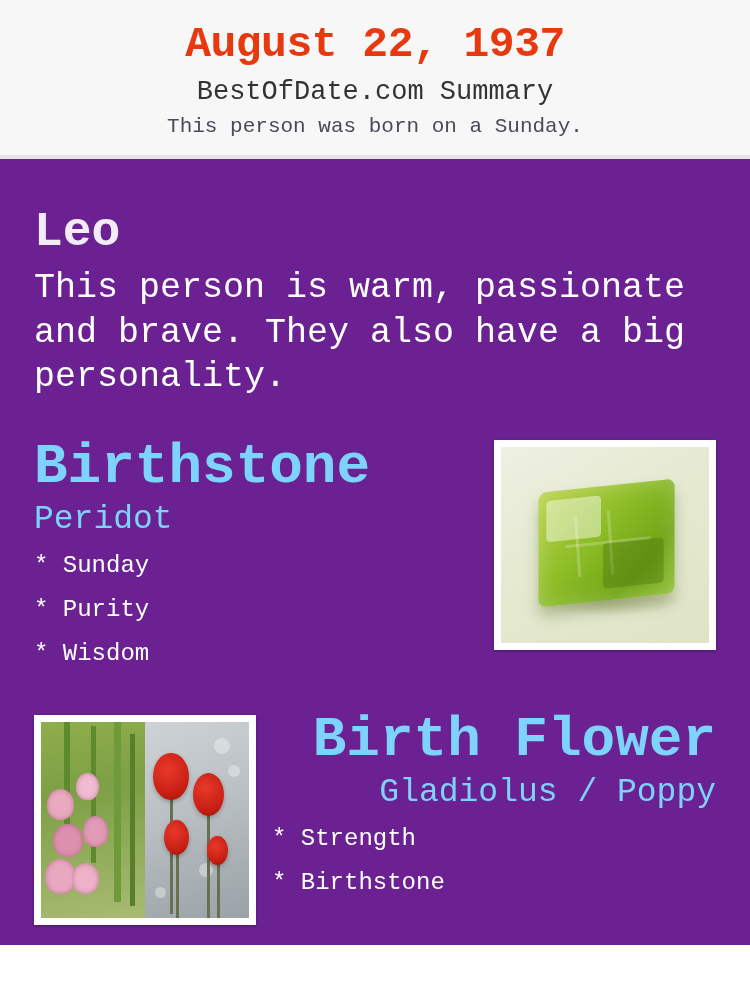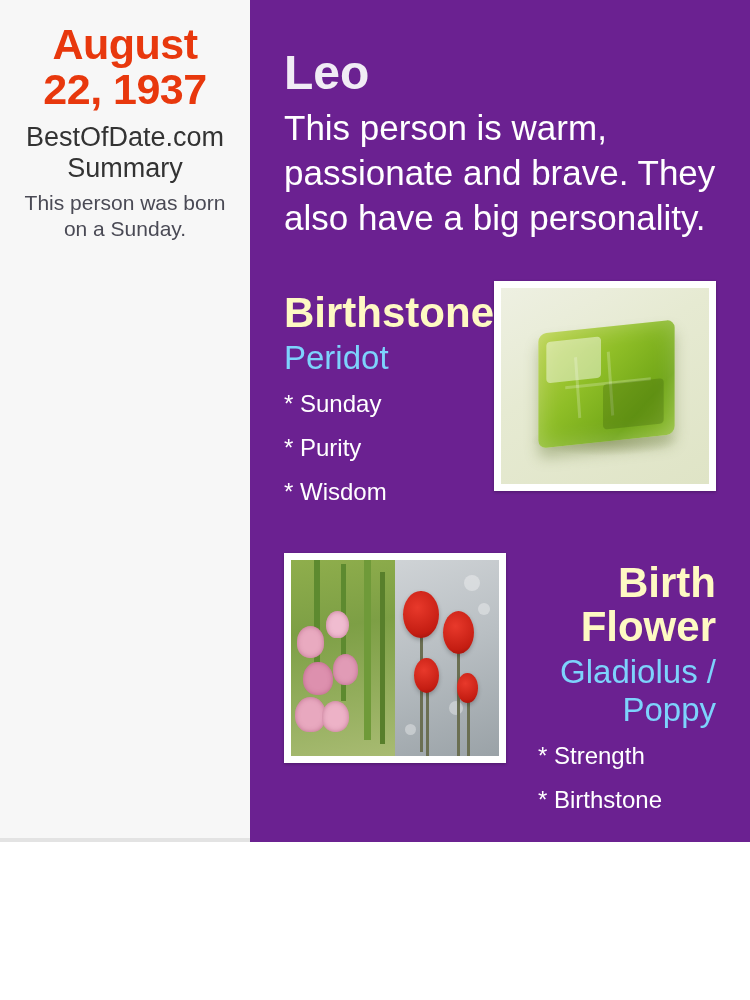--- a/index.html
+++ b/index.html
@@ -11,21 +11,22 @@
     height: 1000px;
     font-family: "Liberation Sans", sans-serif;
     background: #ffffff;
     overflow: hidden;
   }
   .page {
     width: 750px;
     height: 842px;
     position: relative;
     display: flex;
-    flex-direction: row;
+    flex-direction: column;
+    font-family: Liberation Mono, monospace;
   }
 
   
   .header {
     background: #f7f7f7;
     padding: 22px 20px 16px 20px;
     text-align: center;
     box-sizing: border-box;
     border-bottom: 4px solid #e3e3e3;
   }
@@ -79,25 +80,25 @@
     display: flex;
     align-items: flex-start;
     justify-content: space-between;
     margin-bottom: 26px;
   }
   .stone-text {
     flex: 1;
     padding-top: 4px;
   }
   .section-title {
-    font-size: 42px;
+    font-size: 56px;
     font-weight: bold;
-    color: #fef9c3;
+    color: #7dd3fc;
     line-height: 1.05;
-    margin: 12px 0 4px 0;
+    margin: 0 0 4px 0;
   }
   .section-sub {
     font-size: 33px;
     color: #7dd3fc;
     line-height: 1.15;
     margin: 0 0 12px 0;
   }
   .trait {
     font-size: 24px;
     color: #ffffff;
@@ -248,21 +249,21 @@
     border-radius: 50%;
     background: rgba(255,255,255,0.35);
   }
   .bokeh.b1 { left: 66%; top: 8%;  width: 16px; height: 16px; }
   .bokeh.b2 { left: 80%; top: 22%; width: 12px; height: 12px; }
   .bokeh.b3 { left: 52%; top: 72%; width: 14px; height: 14px; }
   .bokeh.b4 { left: 10%; top: 84%; width: 11px; height: 11px; }
 
   .flower-text {
     flex: 1;
-    padding-left: 32px;
+    padding-left: 16px;
     text-align: right;
     padding-top: 2px;
   }
   .flower-text .trait {
     text-align: left;
   }
 </style>
 </head>
 <body>
 

